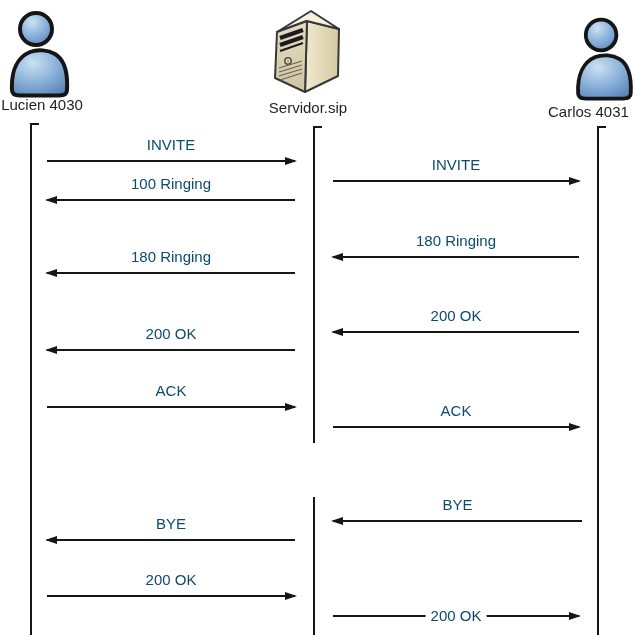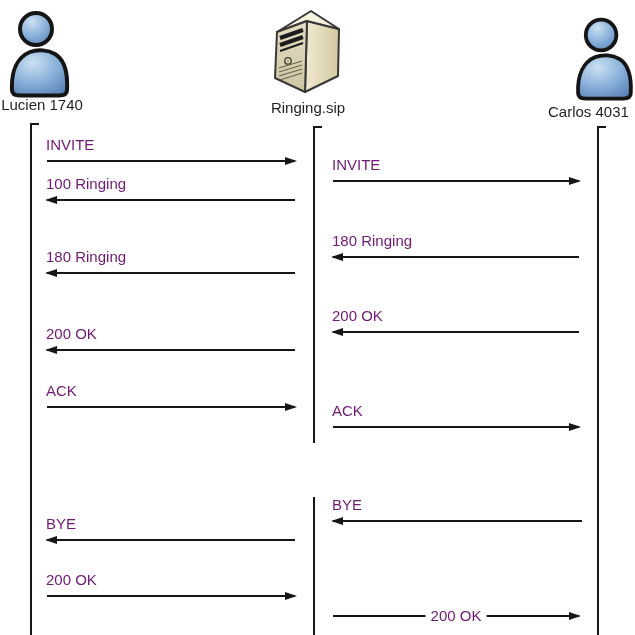--- a/index.html
+++ b/index.html
@@ -8,21 +8,21 @@
     font-family:"Liberation Sans","DejaVu Sans",sans-serif;color:#1c1c1c;
   }
   .abs{position:absolute;}
   .actor-label{font-size:15px;line-height:18px;color:#1f1f1f;}
   .lifeline{position:absolute;width:2px;background:#161616;}
   .lifeline.has-tick::before{
     content:"";position:absolute;top:0;left:0;width:9px;height:2px;background:#161616;
   }
   .msg{position:absolute;}
   .msg-label{
-    font-size:15px;line-height:20px;color:#701a75;
+    font-size:15px;line-height:20px;text-align:center;color:#0c4a6e;
     margin-bottom:5px;white-space:nowrap;
   }
   .msg-arrow{position:relative;height:2px;}
   .msg-arrow .line{position:absolute;left:1px;right:1px;top:0;height:1.7px;background:#161616;}
   .dir-right .msg-arrow::after{
     content:"";position:absolute;right:-1px;top:-3.4px;width:0;height:0;
     border-left:12px solid #161616;border-top:4.4px solid transparent;border-bottom:4.4px solid transparent;
   }
   .dir-left .msg-arrow::before{
     content:"";position:absolute;left:-1px;top:-3.4px;width:0;height:0;
@@ -54,21 +54,21 @@
         <radialGradient id="pgA" cx="38%" cy="28%" r="85%">
           <stop offset="0%" stop-color="#CBE1F2"></stop>
           <stop offset="55%" stop-color="#86AED8"></stop>
           <stop offset="100%" stop-color="#5781B5"></stop>
         </radialGradient>
       </defs>
       <path d="M 6,84 C 5,64 12,51 24,46 C 32,43 42,44 49,48 C 59,54 62,66 61,84 C 61,88 58,89.5 53,89.5 L 14,89.5 C 9,89.5 6,88 6,84 Z" fill="url(#pgA)" stroke="#151515" stroke-width="4" stroke-linejoin="round"></path>
       <circle cx="30" cy="23" r="16" fill="url(#pgA)" stroke="#151515" stroke-width="4"></circle>
     </svg>
   </div>
-  <div class="abs actor-label" style="left:0;top:96px;width:84px;text-align:center;">Lucien 1740</div>
+  <div class="abs actor-label" style="left:0;top:96px;width:84px;text-align:center;">Lucien 4030</div>
 
   <div class="abs" style="left:268px;top:4px;width:78px;height:92px;">
     <svg width="78" height="92" viewBox="0 0 78 92">
       <defs>
         <linearGradient id="srvSide" x1="0" y1="0" x2="1" y2="0">
           <stop offset="0%" stop-color="#F1EAD0"></stop>
           <stop offset="100%" stop-color="#D4C9A1"></stop>
         </linearGradient>
         <linearGradient id="srvFront" x1="0" y1="0" x2="0" y2="1">
           <stop offset="0%" stop-color="#E4DDC3"></stop>
@@ -82,21 +82,21 @@
       <line x1="12" y1="41" x2="35" y2="33" stroke="#1c1c1c" stroke-width="4.2"></line>
       <line x1="12" y1="47" x2="35" y2="39" stroke="#1c1c1c" stroke-width="2"></line>
       <circle cx="20" cy="57" r="3.2" fill="#E6DFC8" stroke="#55503C" stroke-width="1.5"></circle>
       <circle cx="20" cy="57" r="1" fill="#8A8468"></circle>
       <line x1="11" y1="64" x2="34" y2="57" stroke="#6A6353" stroke-width="1.3"></line>
       <line x1="11" y1="68" x2="34" y2="61" stroke="#6A6353" stroke-width="1.3"></line>
       <line x1="11" y1="72" x2="34" y2="65" stroke="#6A6353" stroke-width="1.3"></line>
       <line x1="12" y1="76" x2="34" y2="69" stroke="#6A6353" stroke-width="1.3"></line>
     </svg>
   </div>
-  <div class="abs actor-label" style="left:258px;top:99px;width:100px;text-align:center;">Ringing.sip</div>
+  <div class="abs actor-label" style="left:258px;top:99px;width:100px;text-align:center;">Servidor.sip</div>
 
   <div class="abs" style="left:571px;top:13px;width:64px;height:88px;">
     <svg width="64" height="88" viewBox="0 0 64 92">
       <defs>
         <radialGradient id="pgB" cx="38%" cy="28%" r="85%">
           <stop offset="0%" stop-color="#CBE1F2"></stop>
           <stop offset="55%" stop-color="#86AED8"></stop>
           <stop offset="100%" stop-color="#5781B5"></stop>
         </radialGradient>
       </defs>

